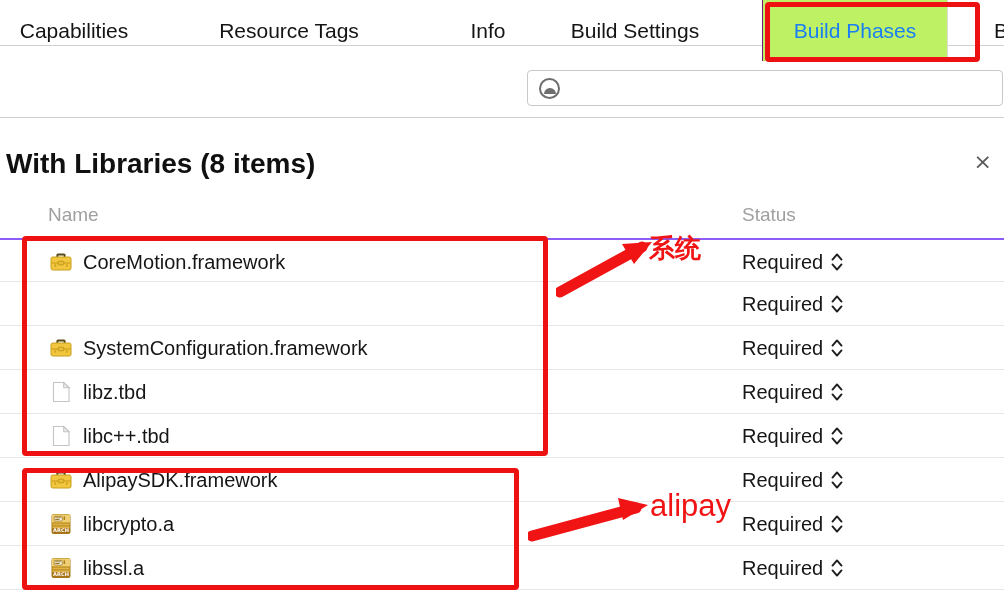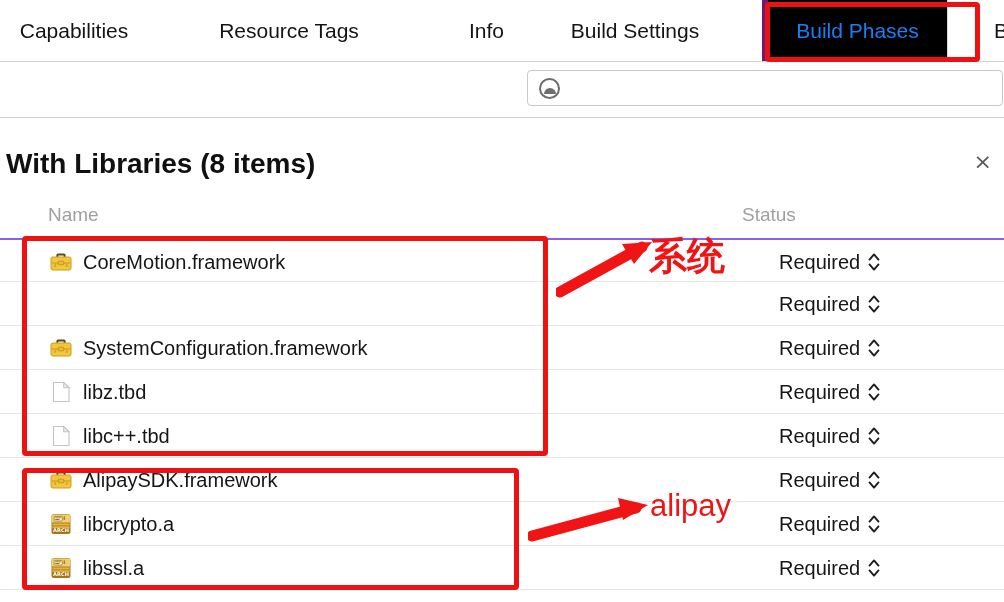--- a/index.html
+++ b/index.html
@@ -10,38 +10,38 @@
     background: #ffffff;
     font-family: "Liberation Sans", "DejaVu Sans", sans-serif;
     overflow: hidden;
     position: relative;
     -webkit-font-smoothing: antialiased;
   }
 
   
   .tabbar {
     position: absolute;
-    left: 0; top: 0; width: 1004px; height: 62px;
+    left: 0; top: 0; width: 1004px; height: 46px;
     background: #ffffff;
     border-bottom: 1px solid #d0d0d0;
     box-sizing: border-box;
   }
   .tab {
     position: absolute;
     top: 0; height: 61px;
     display: flex; align-items: center; justify-content: center;
     font-size: 21px;
     color: #141414;
     white-space: nowrap;
     box-sizing: border-box;
   }
   .tab.selected {
     color: #1a7ef5;
-    background: #000000;
-    border-left: 6px solid #701a75;
+    background: #bef264;
+    border-left: 1px solid #701a75;
     border-right: 1px solid #dadada;
   }
 
   
   .searchstrip {
     position: absolute;
     left: 0; top: 62px; width: 1004px; height: 56px;
     background: #ffffff;
     border-bottom: 1px solid #cfcfcf;
     box-sizing: border-box;
@@ -129,21 +129,21 @@
     display: flex; align-items: center; gap: 9px;
   }
   .row-label {
     font-size: 20px;
     color: #161616;
     white-space: nowrap;
   }
   .row-status {
     position: absolute;
     left: 742px; top: 0; height: 44px;
-    display: flex; align-items: center; gap: 8px; margin-left: 37px;
+    display: flex; align-items: center; gap: 8px;
   }
   .status-label {
     font-size: 20px;
     color: #161616;
     white-space: nowrap;
   }
   .stepper {
     position: relative;
     width: 12px; height: 22px;
   }
@@ -162,40 +162,40 @@
     pointer-events: none;
   }
   .ann-text {
     position: absolute;
     color: #f01414;
     white-space: nowrap;
     pointer-events: none;
   }
   .ann-cn {
     font-family: Liberation Mono, monospace;
-    font-size: 38px;
+    font-size: 26px;
     font-weight: bold;
   }
   .ann-en {
     font-family: "Liberation Sans", sans-serif;
     font-size: 31px;
   }
   .ann-arrow { position: absolute; pointer-events: none; }
 </style>
 </head>
 <body>
 
 <div class="tabbar">
   <div class="tab" style="left:0px;width:148px;">
     <span>Capabilities</span>
   </div>
   <div class="tab" style="left:190px;width:198px;">
     <span>Resource Tags</span>
   </div>
-  <div class="tab" style="left:416px;width:88px;justify-content:flex-end;">
+  <div class="tab" style="left:444px;width:88px;">
     <span>Info</span>
   </div>
   <div class="tab" style="left:545px;width:180px;">
     <span>Build Settings</span>
   </div>
   <div class="tab selected" style="left:762px;width:186px;">
     <span>Build Phases</span>
   </div>
   <div class="tab" style="left:988px;width:26px;">
     <span>B</span>

